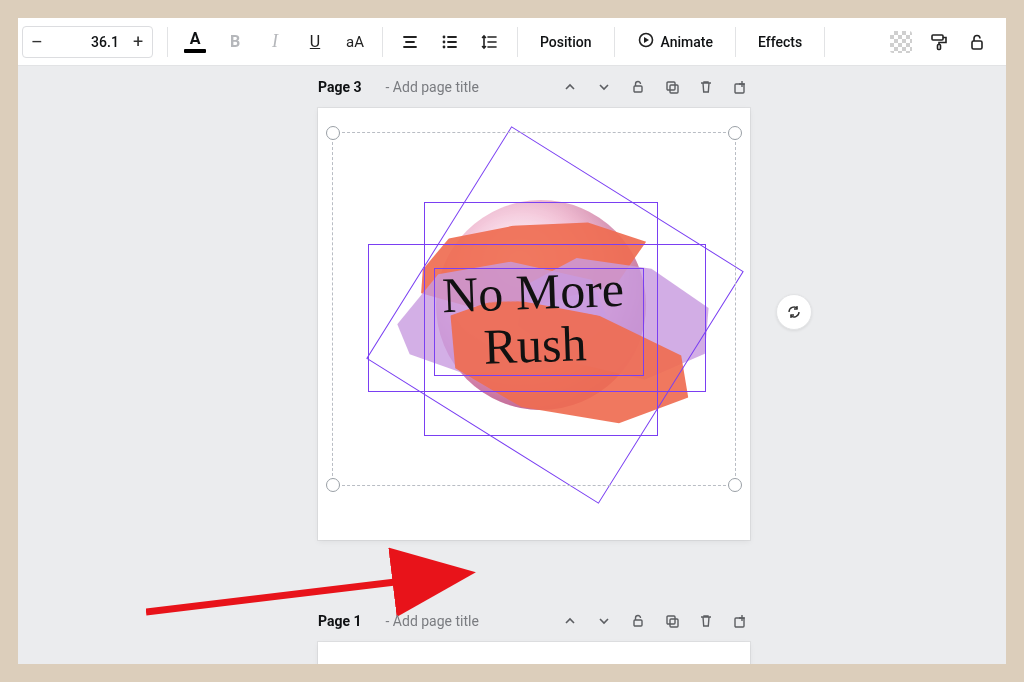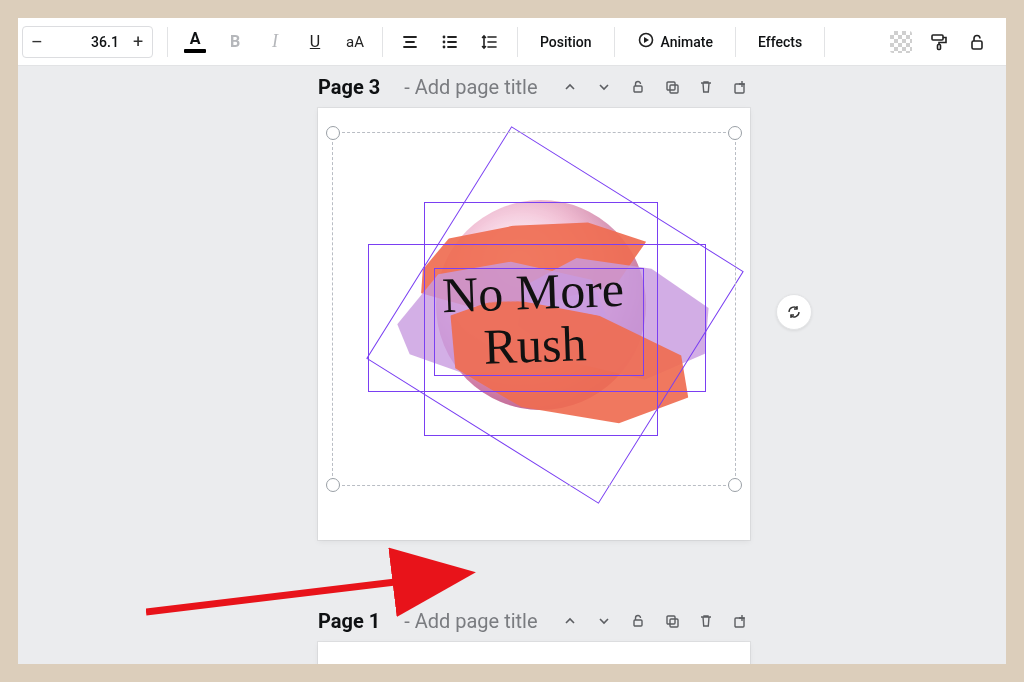--- a/index.html
+++ b/index.html
@@ -141,21 +141,21 @@
     height: calc(100% - 48px);
     overflow: hidden;
   }
 
   .page-row {
     display: flex;
     align-items: center;
     gap: 8px;
     padding: 0 0 6px 0;
     height: 36px;
-    font-size: 20px;
+    font-size: 14px;
     color: #0f1113;
   }
   .page-row .title-strong { font-weight: 700; }
   .page-row .title-hint { color: #7a7c80; margin-left: 16px; }
   .page-row .page-actions {
     margin-left: auto;
     display: flex;
     gap: 14px;
     color: #5c5e62;
   }

